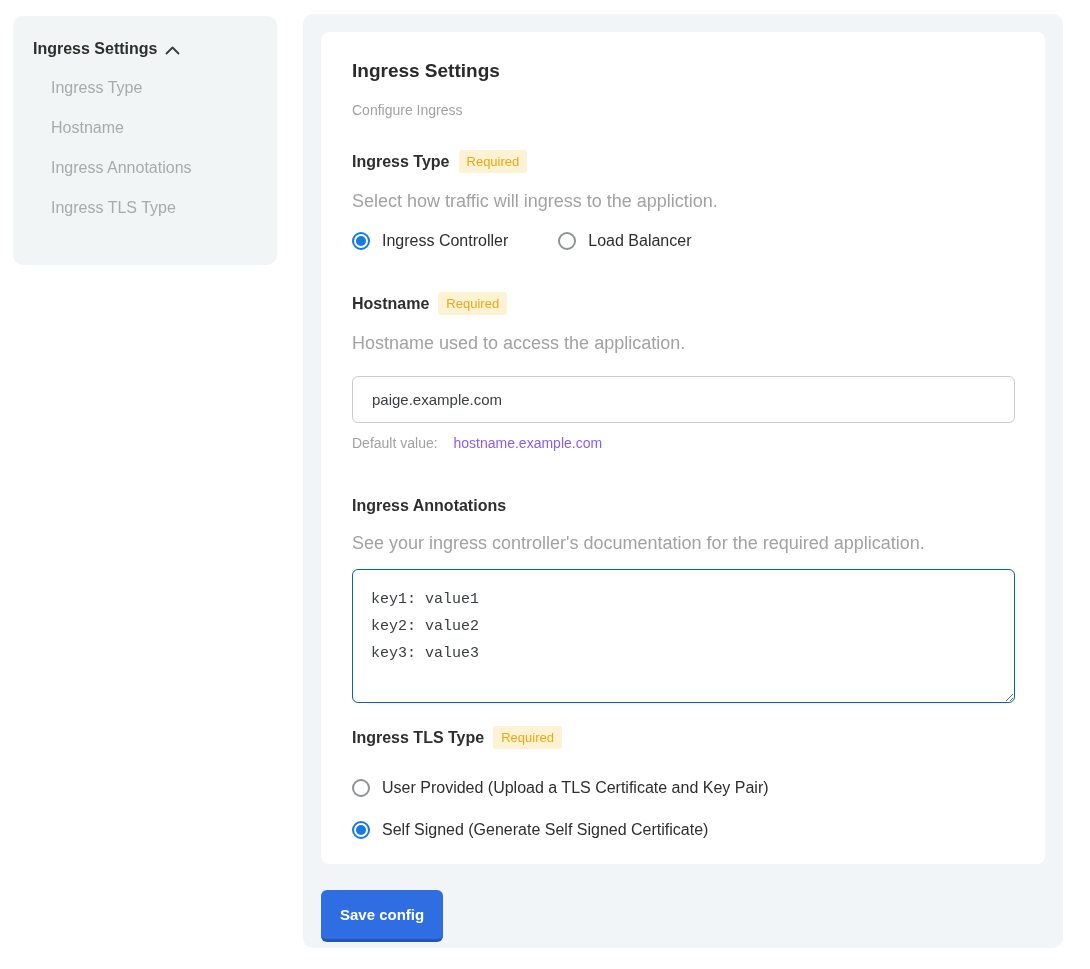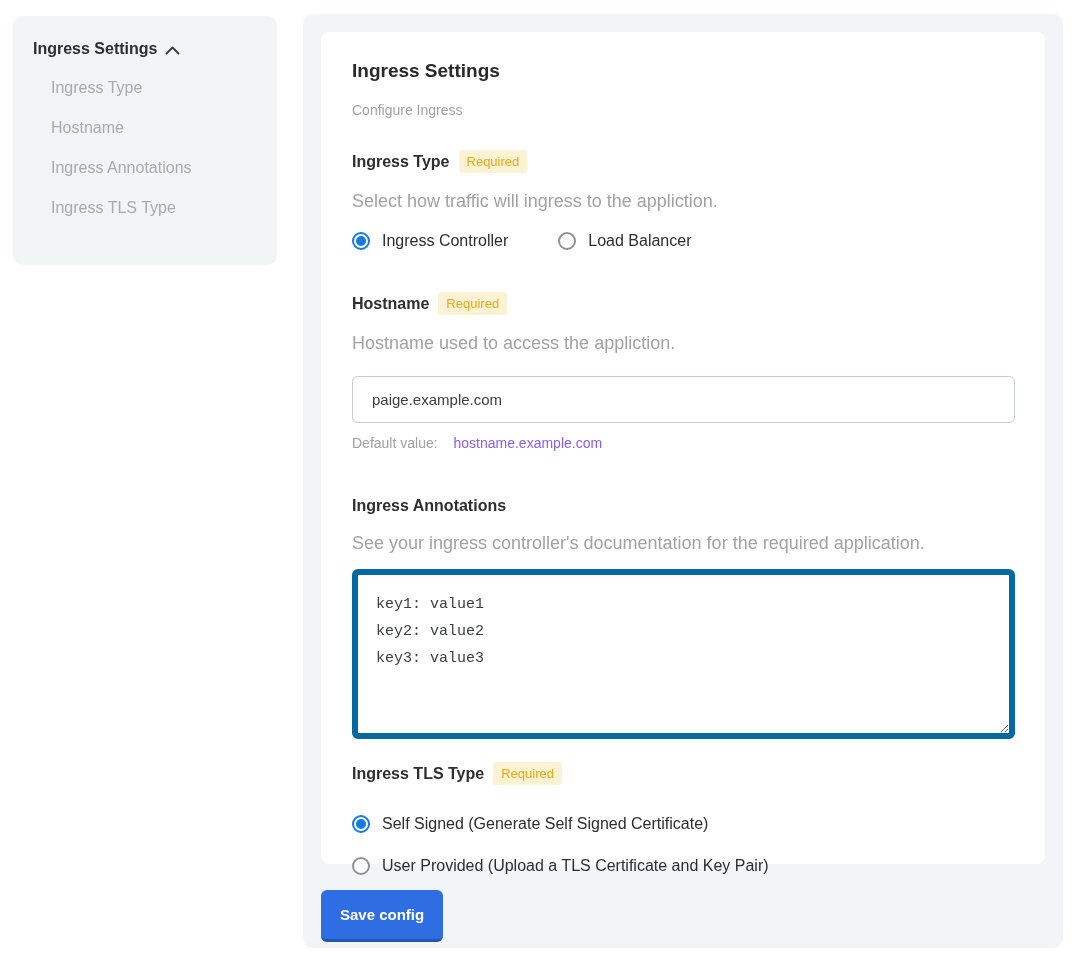--- a/index.html
+++ b/index.html
@@ -84,22 +84,22 @@
     font-family: "Liberation Sans", sans-serif;
     background: #fff;
     display: block; outline: none;
   }
   .default-line { margin-top: 12px; font-size: 14px; color: #a2a2a2; }
   .default-line b { color: #8b5cf6; font-weight: normal; padding-left: 12px; }
 
   .section-annotations { margin-top: 46px; }
   .textarea {
     margin-top: 15px;
-    width: 663px; height: 170px;
-    border: 6px solid #0369a1; border-radius: 6px;
+    width: 663px; height: 134px;
+    border: 1px solid #0369a1; border-radius: 6px;
     padding: 16px 18px;
     font-size: 15px; line-height: 27px; color: #3c4043;
     font-family: "Liberation Mono", monospace;
     background: #fff;
     resize: vertical; outline: none; display: block;
   }
 
   .section-tls { margin-top: 23px; }
   .radio-stack { margin-top: 30px; display: flex; flex-direction: column; gap: 24px; }
 
@@ -159,21 +159,21 @@
             <span class="lbl">Load Balancer</span>
           </label>
         </div>
       </div>
 
       <div class="section-hostname">
         <div class="field-label-row">
           <span class="field-label">Hostname</span>
           <span class="badge">Required</span>
         </div>
-        <p class="field-desc">Hostname used to access the appliction.</p>
+        <p class="field-desc">Hostname used to access the application.</p>
         <input class="text-input" type="text" value="paige.example.com" style="">
         <p class="default-line"><span>Default value:</span> <b>hostname.example.com</b></p>
       </div>
 
       <div class="section-annotations">
         <div class="field-label-row">
           <span class="field-label">Ingress Annotations</span>
         </div>
         <p class="field-desc">See your ingress controller's documentation for the required application.</p>
         <textarea class="textarea" style="">key1: value1
@@ -181,27 +181,27 @@
 key3: value3</textarea>
       </div>
 
       <div class="section-tls">
         <div class="field-label-row">
           <span class="field-label">Ingress TLS Type</span>
           <span class="badge">Required</span>
         </div>
         <div class="radio-stack">
           <label class="radio-opt">
+            <span class="radio"></span>
+            <span class="lbl">User Provided (Upload a TLS Certificate and Key Pair)</span>
+          </label>
+          <label class="radio-opt">
             <span class="radio checked"></span>
             <span class="lbl">Self Signed (Generate Self Signed Certificate)</span>
           </label>
-          <label class="radio-opt">
-            <span class="radio"></span>
-            <span class="lbl">User Provided (Upload a TLS Certificate and Key Pair)</span>
-          </label>
         </div>
       </div>
 
     </div>
 
     <button class="save-btn">Save config</button>
   </section>
 
 </div>
 

